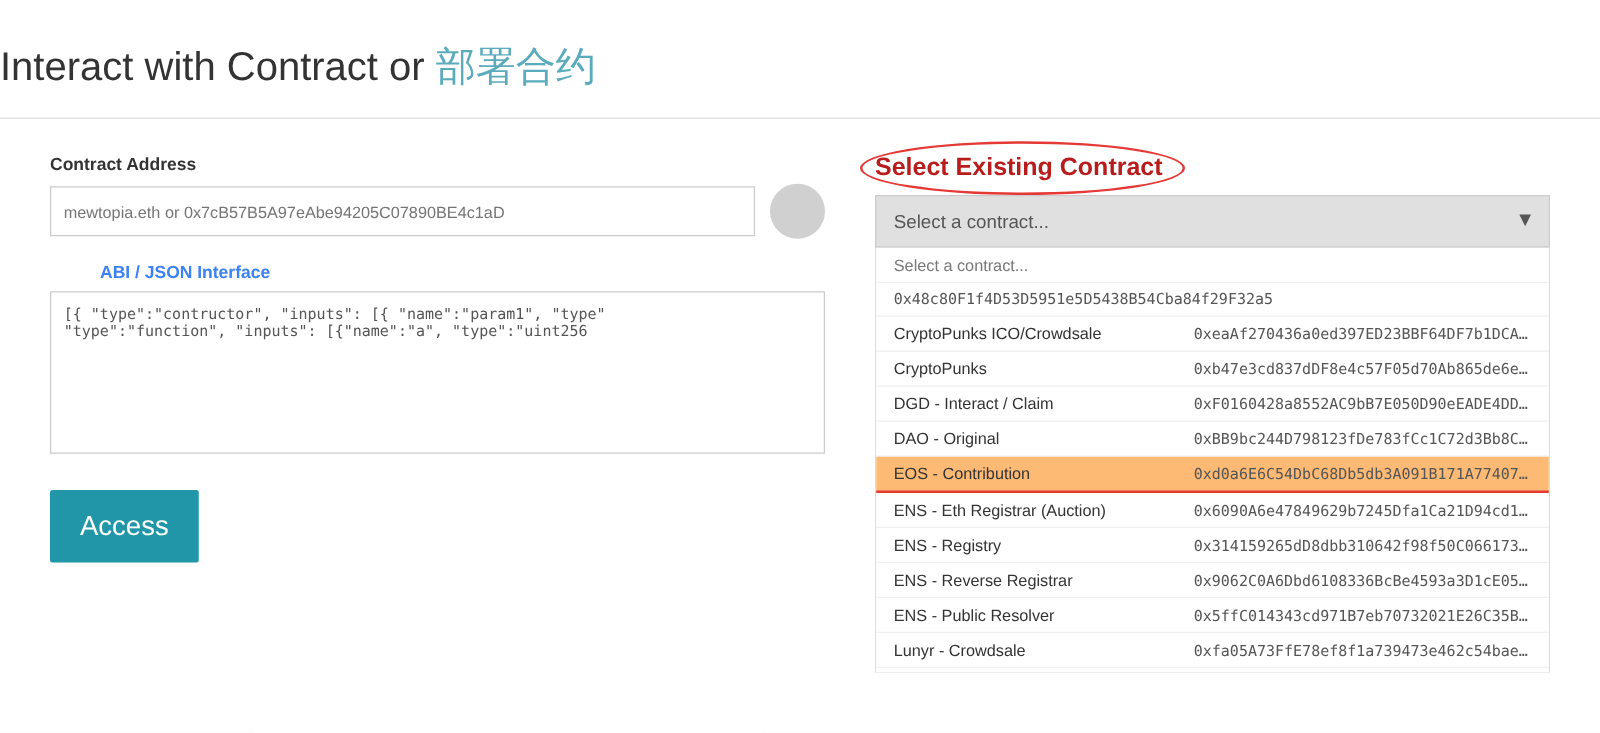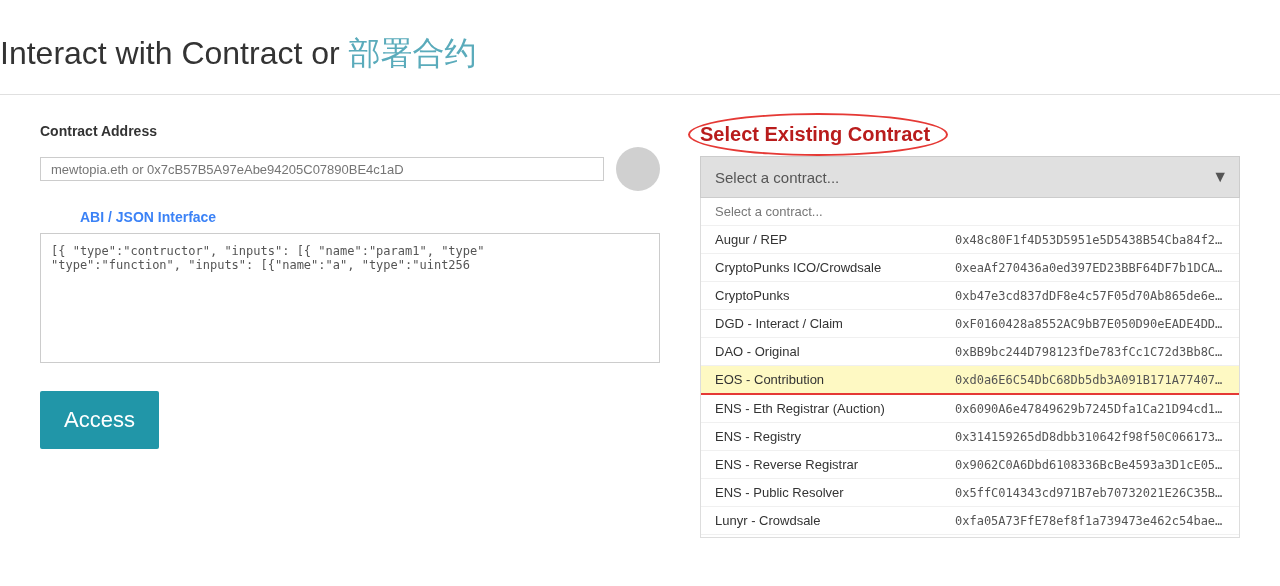--- a/index.html
+++ b/index.html
@@ -46,21 +46,21 @@
       margin-bottom: 8px;
     }
     .contract-address-row {
       display: flex;
       align-items: center;
       gap: 12px;
       margin-bottom: 18px;
     }
     .contract-address-input {
       flex: 1;
-      height: 24px;
+      height: 40px;
       border: 1px solid #ccc;
       padding: 0 10px;
       font-size: 13px;
       color: #aaa;
       outline: none;
       background: #fff;
     }
     .circle-btn {
       width: 44px;
       height: 44px;
@@ -160,21 +160,21 @@
     .contract-row {
       display: flex;
       align-items: center;
       padding: 6px 14px;
       font-size: 13px;
       color: #333;
       border-bottom: 1px solid #f0f0f0;
       cursor: pointer;
     }
     .contract-row.highlighted {
-      background: #fef9c3;
+      background: #fdba74;
       border-bottom: 2px solid #e53935;
     }
     .contract-row.placeholder {
       color: #777;
       font-style: normal;
     }
     .contract-name {
       flex: 0 0 240px;
       font-size: 13px;
     }
@@ -223,21 +223,20 @@
           <option>Select a contract...</option>
         </select>
         <span class="dropdown-arrow">▼</span>
       </div>
 
       <div class="contracts-list" id="contracts-list">
           <div class="contract-row placeholder">
             <span class="contract-name">Select a contract...</span>
           </div>
           <div class="contract-row">
-            <span class="contract-name">Augur / REP</span>
             <span class="contract-address">0x48c80F1f4D53D5951e5D5438B54Cba84f29F32a5</span>
           </div>
           <div class="contract-row">
             <span class="contract-name">CryptoPunks ICO/Crowdsale</span>
             <span class="contract-address">0xeaAf270436a0ed397ED23BBF64DF7b1DCAff142F</span>
           </div>
           <div class="contract-row">
             <span class="contract-name">CryptoPunks</span>
             <span class="contract-address">0xb47e3cd837dDF8e4c57F05d70Ab865de6e193BBB</span>
           </div>

